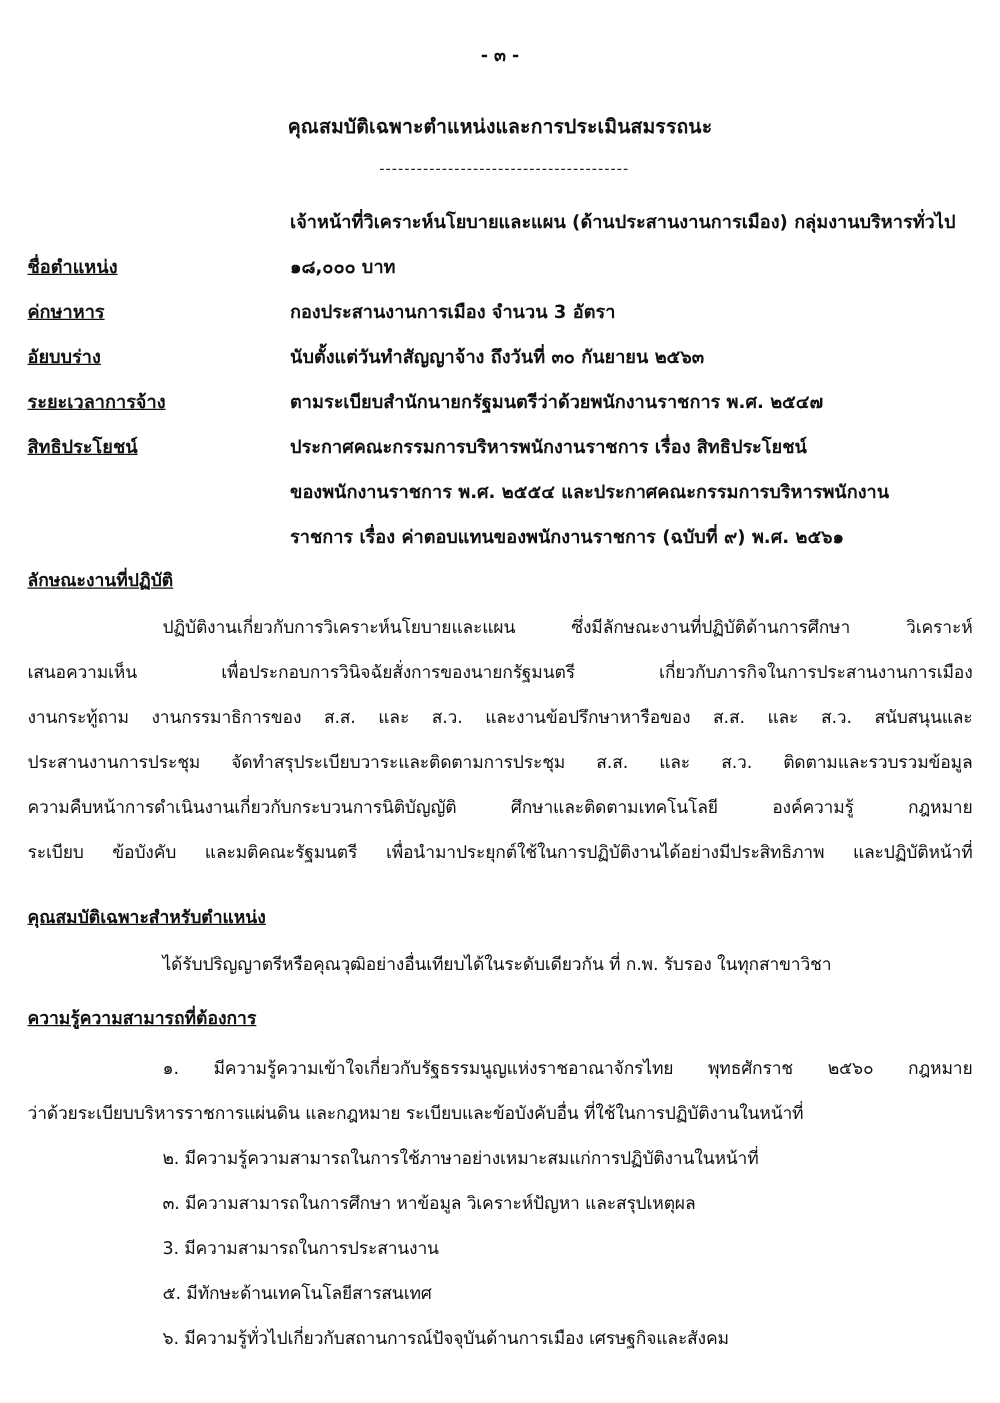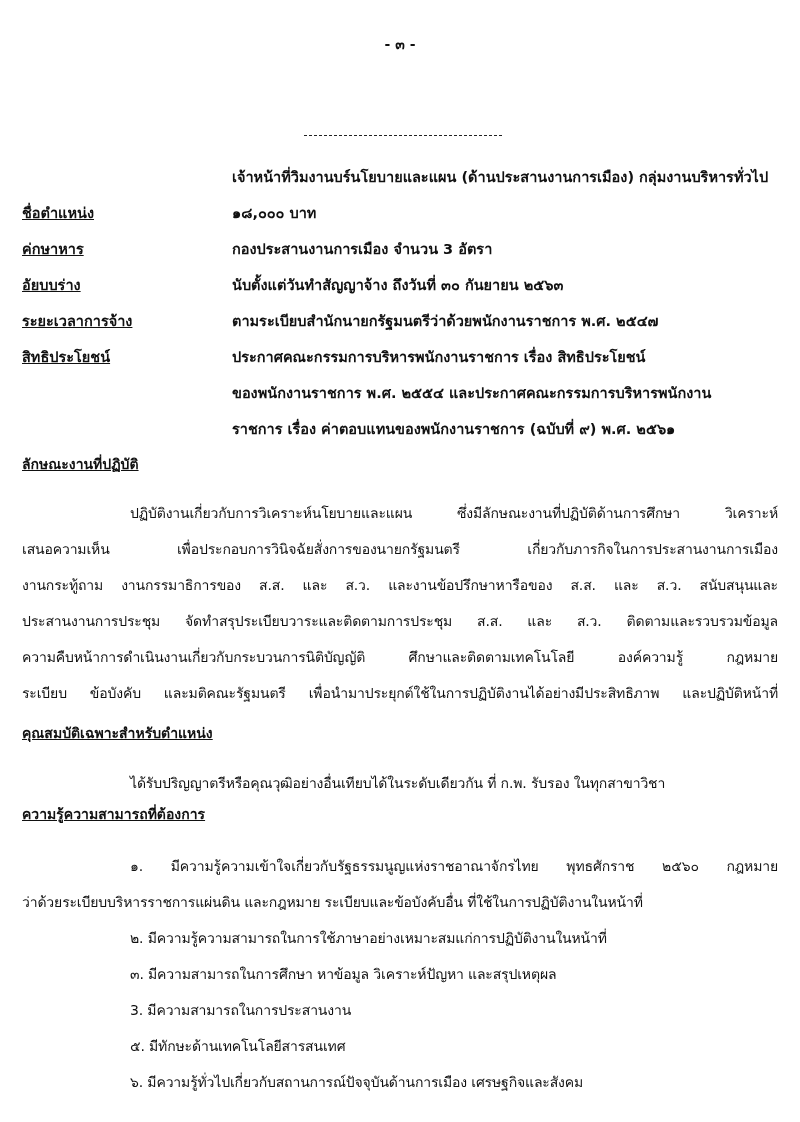--- a/index.html
+++ b/index.html
@@ -36,44 +36,45 @@
     .label {
       left: 22px; font-size: 14.5px; font-weight: bold; text-decoration: underline; margin-top: 36px;
     }
     .value {
       left: 232px; font-size: 14.5px; font-weight: bold;
     }
     .section-heading {
       left: 22px; font-size: 14px; font-weight: bold; text-decoration: underline;
     }
     .body-line {
-      font-size: 14px; letter-spacing: -0.15px; margin-top: 12px;
+      font-size: 14px; letter-spacing: -0.15px;
     }
     .indent { left: 130px; }
     .flush { left: 22px; }
     .list-indent { left: 130px; }
     .justify-line {
       left: 22px; width: 756px; text-align: justify; text-align-last: justify;
     }
     .justify-first {
       left: 130px; width: 648px; text-align: justify; text-align-last: justify;
     }
   </style>
 </head>
 <body>
 
 <div class="page">
 
   <div class="abs page-number">- ๓ -</div>
 
+  <div class="abs doc-title">คุณสมบัติเฉพาะตำแหน่งและการประเมินสมรรถนะ</div>
   <div class="abs title-rule"></div>
 
   <div>
     <div class="abs label" style="top:165px">ชื่อตำแหน่ง</div>
-    <div class="abs value" style="top:165px">เจ้าหน้าที่วิมงานบร์นโยบายและแผน (ด้านประสานงานการเมือง) กลุ่มงานบริหารทั่วไป</div>
+    <div class="abs value" style="top:165px">เจ้าหน้าที่วิเคราะห์นโยบายและแผน (ด้านประสานงานการเมือง) กลุ่มงานบริหารทั่วไป</div>
 
     <div class="abs label" style="top:201px">ค่กษาหาร</div>
     <div class="abs value" style="top:201px">๑๘,๐๐๐ บาท</div>
 
     <div class="abs label" style="top:237px">อัยบบร่าง</div>
     <div class="abs value" style="top:237px">กองประสานงานการเมือง จำนวน 3 อัตรา</div>
 
     <div class="abs label" style="top:273px">ระยะเวลาการจ้าง</div>
     <div class="abs value" style="top:273px">นับตั้งแต่วันทำสัญญาจ้าง ถึงวันที่  ๓๐ กันยายน ๒๕๖๓</div>
 

